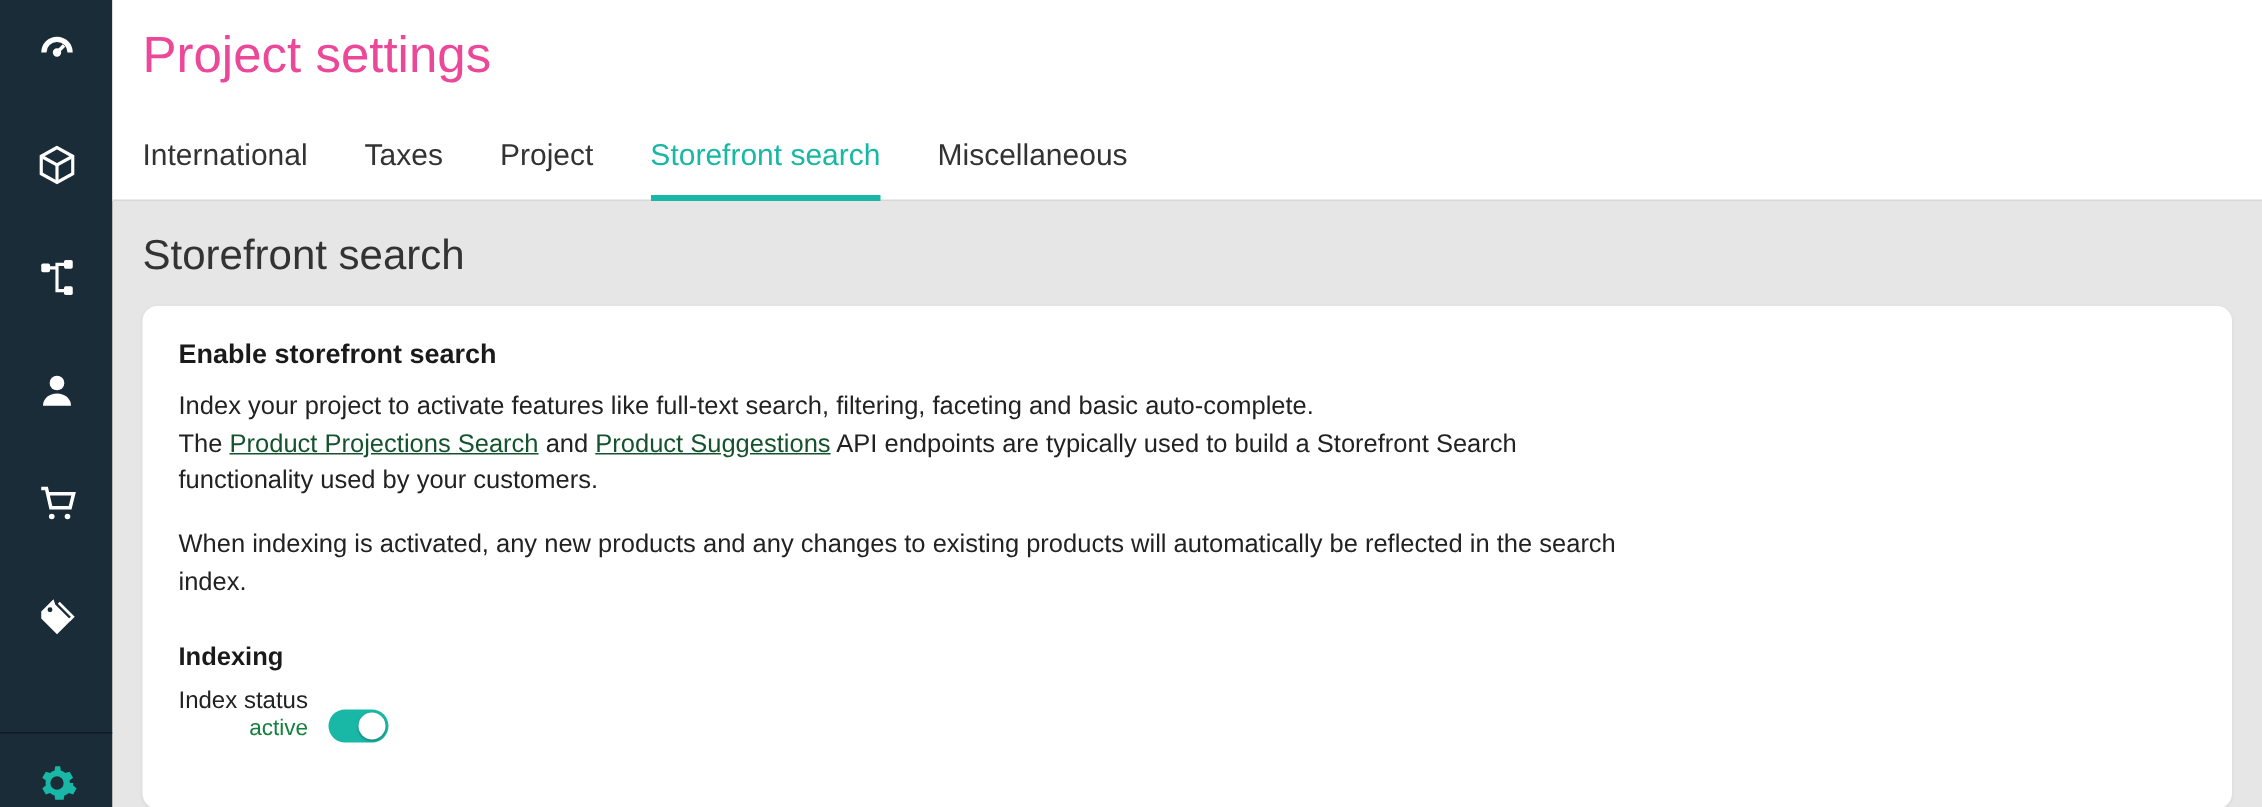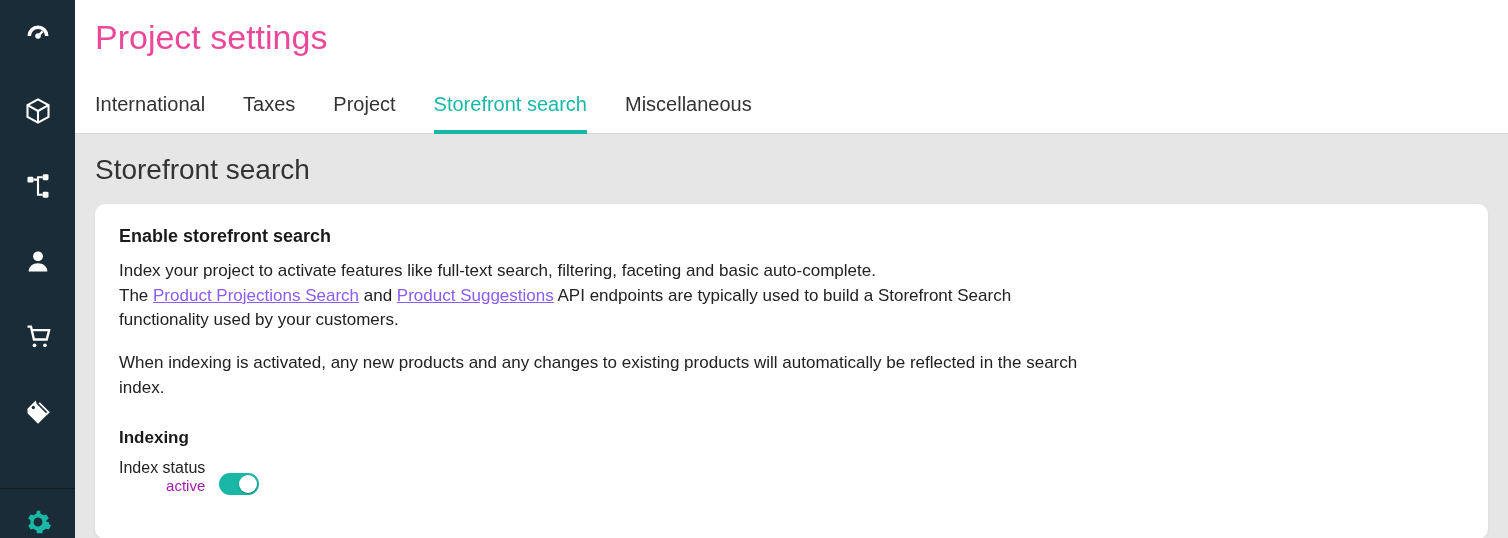--- a/index.html
+++ b/index.html
@@ -107,21 +107,21 @@
   }
   .card-body {
     font-size: 17px;
     color: #222;
     line-height: 1.45;
     max-width: 960px;
   }
   .card-body p { margin-bottom: 18px; }
   .card-body p:last-child { margin-bottom: 0; }
   .card-body a {
-    color: #8b5cf6;
+    color: #14532d;
     text-decoration: underline;
     cursor: pointer;
   }
 
   .subheading {
     font-size: 17px;
     font-weight: 700;
     margin-top: 28px;
     margin-bottom: 10px;
   }
@@ -133,21 +133,21 @@
   .status-text {
     text-align: right;
     line-height: 1.2;
   }
   .status-text .label {
     font-size: 16px;
     color: #222;
   }
   .status-text .value {
     font-size: 15px;
-    color: #a21caf;
+    color: #15803d;
   }
 
   
   .toggle {
     width: 40px;
     height: 22px;
     border-radius: 20px;
     background: #19b8a6;
     position: relative;
     cursor: pointer;

